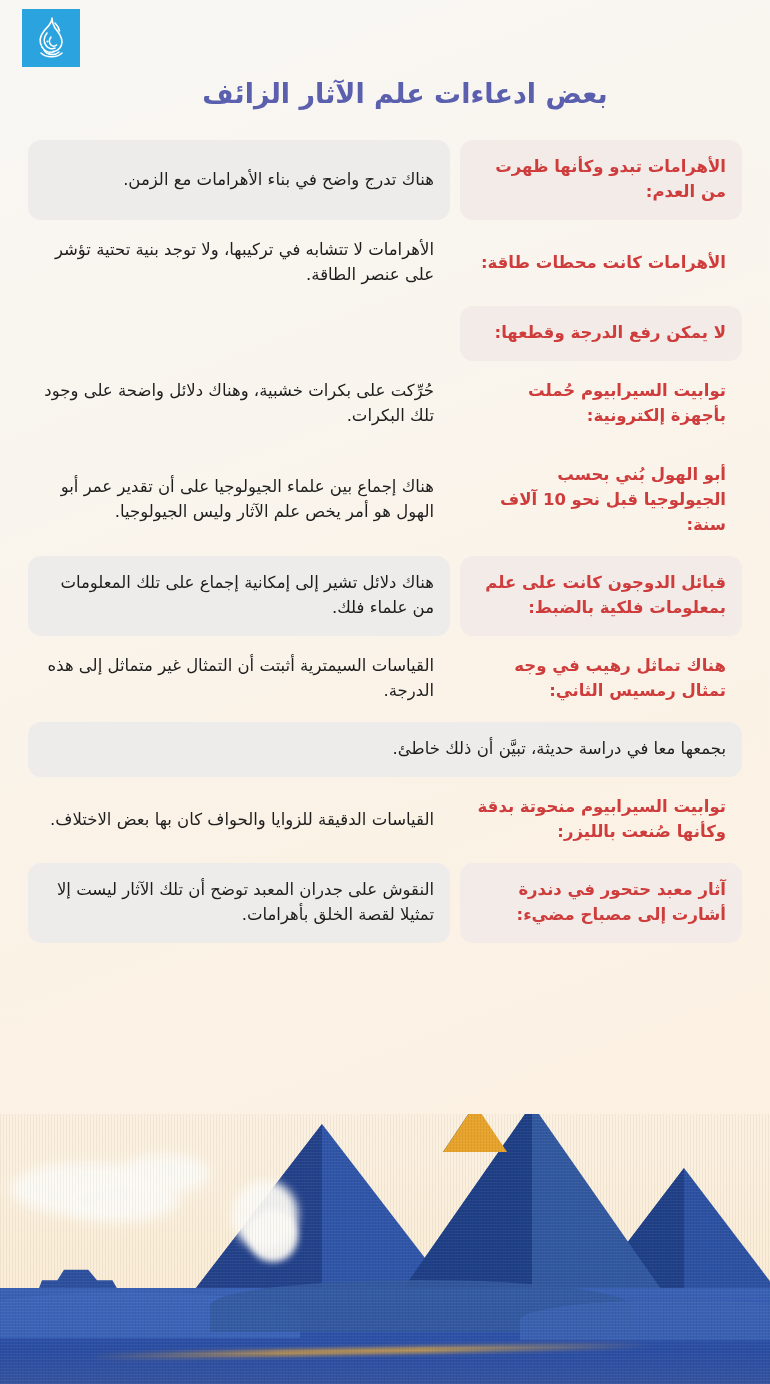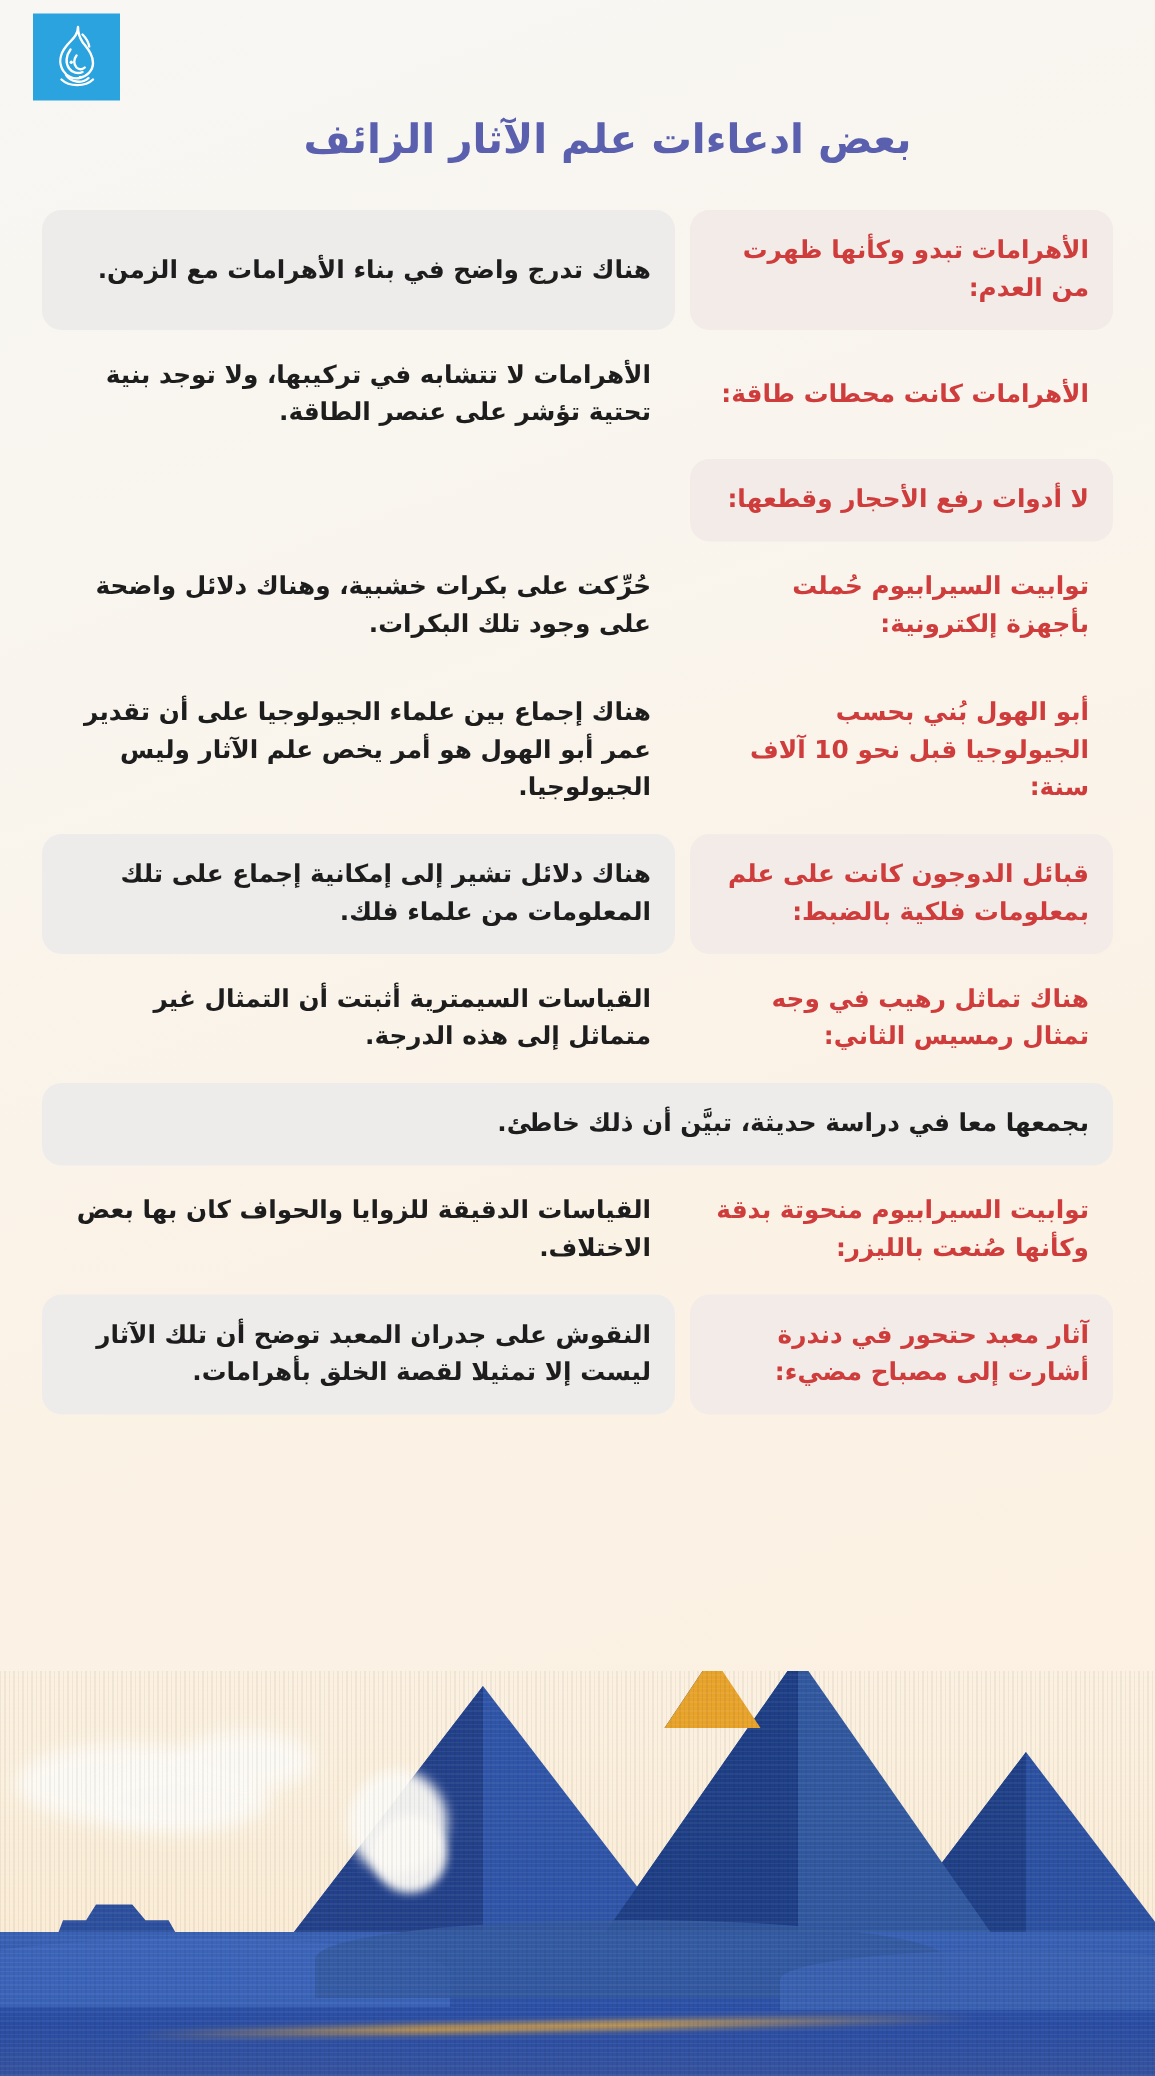--- a/index.html
+++ b/index.html
@@ -59,21 +59,21 @@
     width:282px; flex:0 0 282px;
     color:#cf3c3c;
     font-size:16.5px;
     font-weight:bold;
     text-align:right;
   }
   .cell.answer{
     flex:1 1 auto;
     color:#1d1d1d;
     font-size:16.5px;
-    font-weight:bold;
+    font-weight:normal;
     text-align:right;
   }
   .row.shaded .cell.claim{background:#f2ebe7;}
   .row.shaded .cell.answer{background:#eeeceb;}
 
   
   .art{
     position:absolute;
     left:0; right:0; bottom:0;
     height:270px;
@@ -213,21 +213,21 @@
   <div class="rows" id="rows">
       <div class="row shaded">
         <div class="cell claim">الأهرامات تبدو وكأنها ظهرت من العدم:</div>
         <div class="cell answer">هناك تدرج واضح في بناء الأهرامات مع الزمن.</div>
       </div>
       <div class="row">
         <div class="cell claim">الأهرامات كانت محطات طاقة:</div>
         <div class="cell answer">الأهرامات لا تتشابه في تركيبها، ولا توجد بنية تحتية تؤشر على عنصر الطاقة.</div>
       </div>
       <div class="row shaded">
-        <div class="cell claim">لا أدوات رفع الأحجار وقطعها:</div>
+        <div class="cell claim">لا يمكن رفع الدرجة وقطعها:</div>
       </div>
       <div class="row">
         <div class="cell claim">توابيت السيرابيوم حُملت بأجهزة إلكترونية:</div>
         <div class="cell answer">حُرِّكت على بكرات خشبية، وهناك دلائل واضحة على وجود تلك البكرات.</div>
       </div>
       <div class="row">
         <div class="cell claim">أبو الهول بُني بحسب الجيولوجيا قبل نحو 10 آلاف سنة:</div>
         <div class="cell answer">هناك إجماع بين علماء الجيولوجيا على أن تقدير عمر أبو الهول هو أمر يخص علم الآثار وليس الجيولوجيا.</div>
       </div>
       <div class="row shaded">

